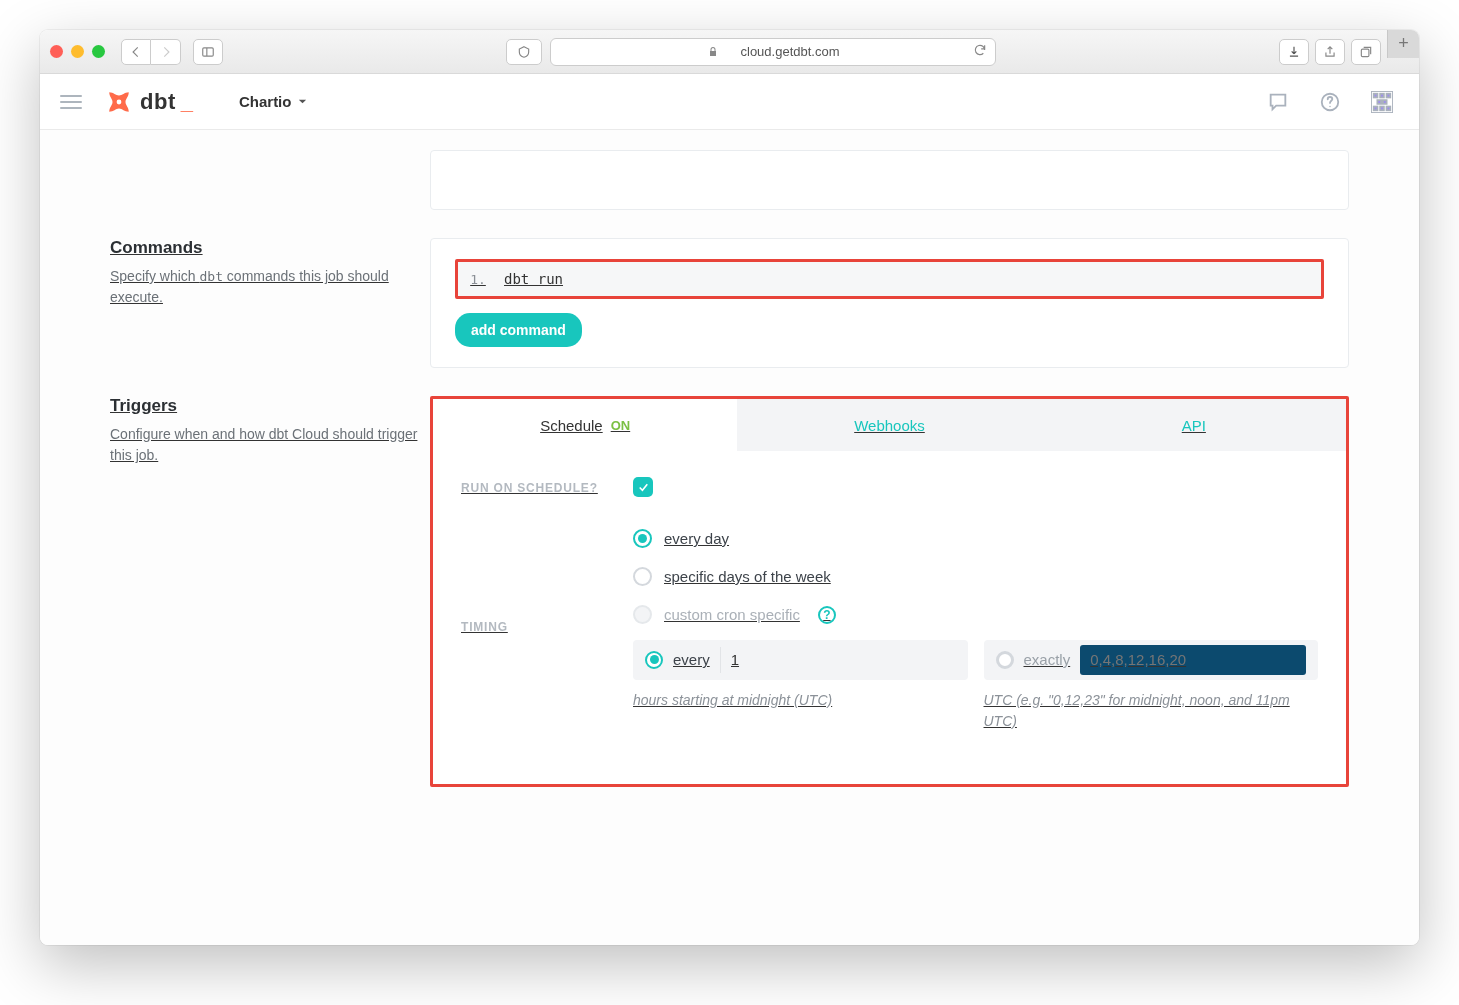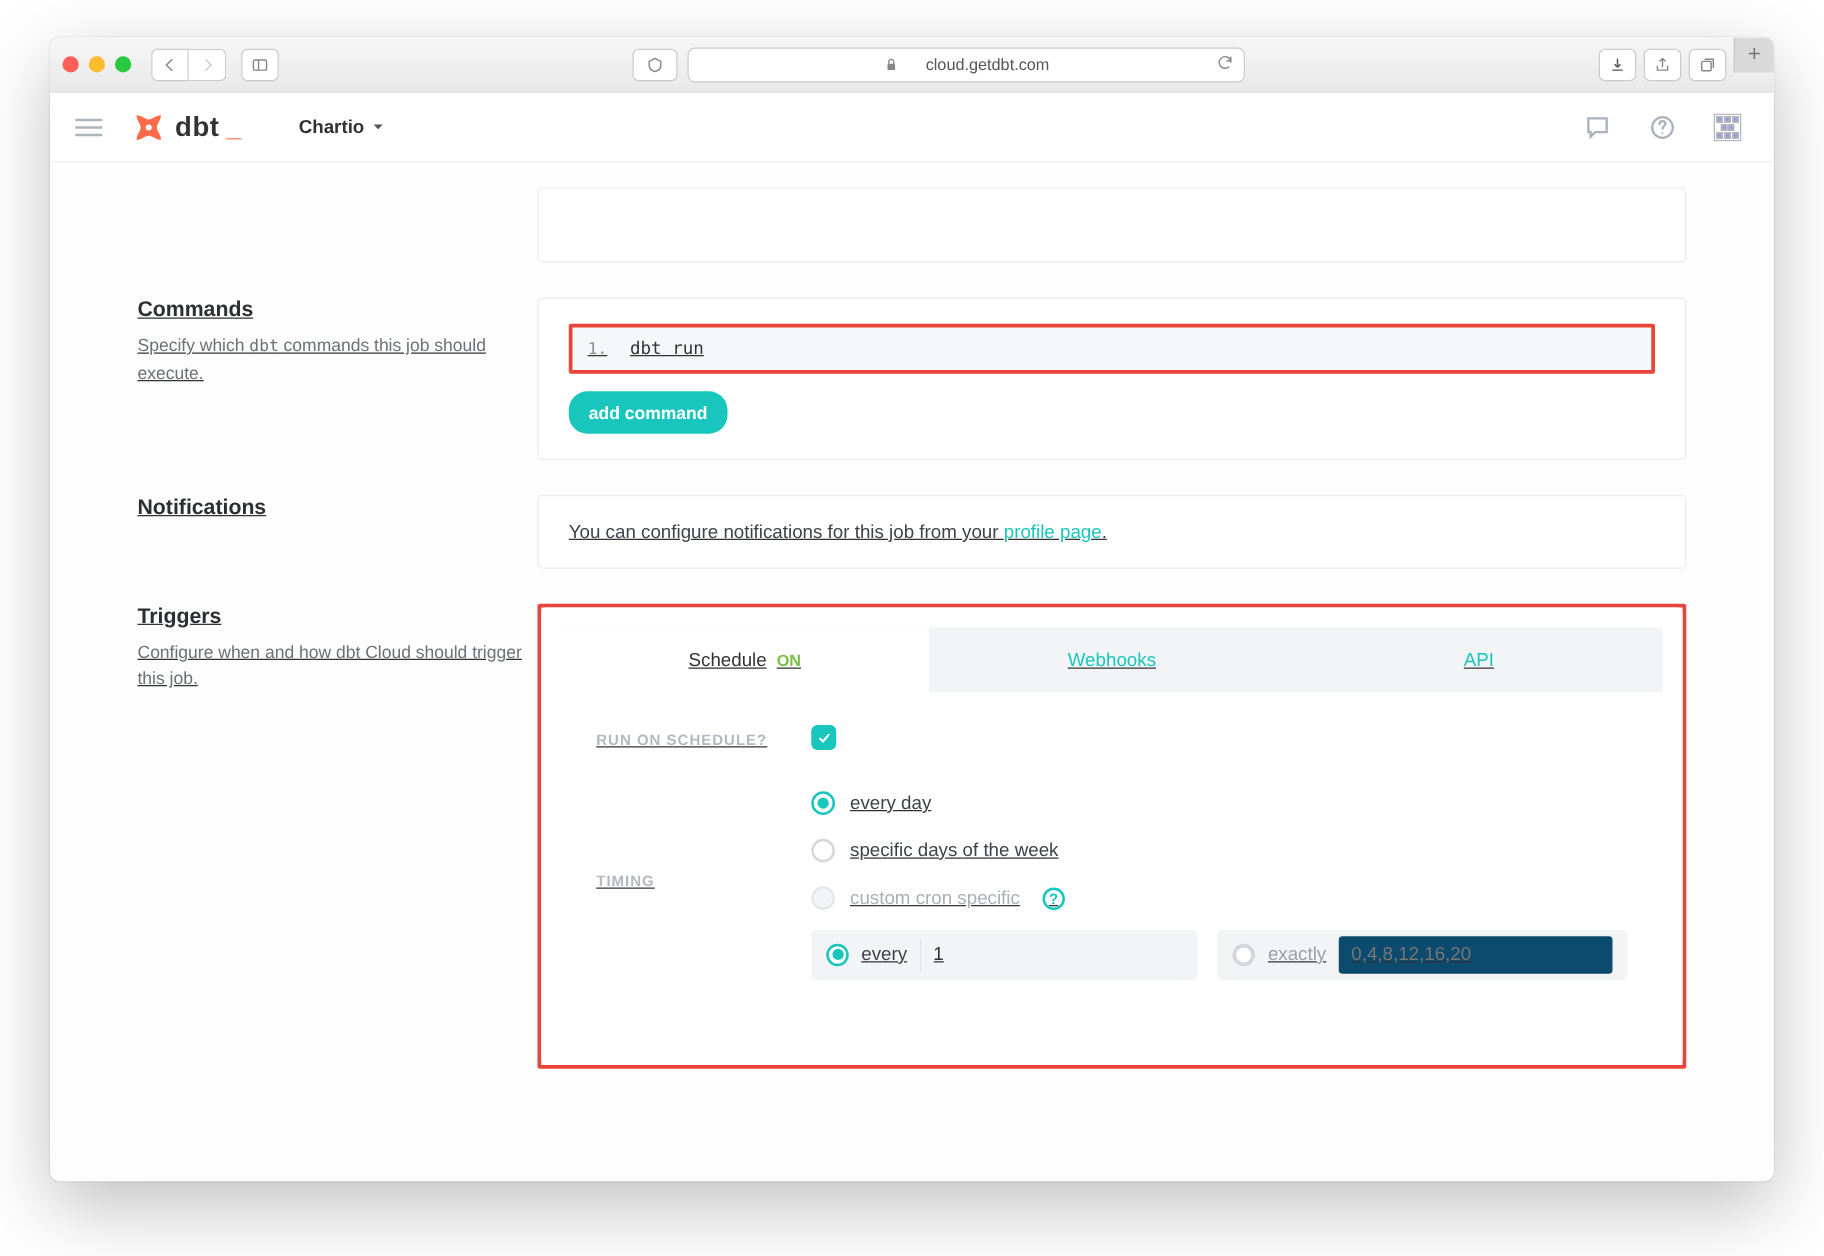--- a/index.html
+++ b/index.html
@@ -80,21 +80,21 @@
   .row{display:flex;gap:0;margin-bottom:28px;align-items:flex-start;}
   .leftcol{width:320px;flex:none;}
   .leftcol h3{font-size:17px;font-weight:700;color:#2b2f33;margin-bottom:8px;}
   .leftcol p{font-size:14px;color:#6b7177;line-height:1.5;}
   .leftcol code{font-family:Menlo,Consolas,monospace;font-size:13px;}
   .rightcol{flex:1;}
   .card{
     background:#fff;border:1px solid #e9ecef;border-radius:4px;
     padding:20px 24px;
   }
-  .card.np{padding:16px;}
+  .card.np{padding:0;}
   .spacer-card{height:60px;}
 
   
   .cmd-row{
     border:3px solid #e8443a;border-radius:2px;
     padding:0;background:#f6f7f8;margin-bottom:14px;
     display:flex;align-items:center;height:40px;
   }
   .cmd-num{width:40px;text-align:center;font-family:Menlo,Consolas,monospace;font-size:13px;color:#8a8f95;}
   .cmd-text{flex:1;font-family:Menlo,Consolas,monospace;font-size:14px;color:#333;padding-left:6px;}
@@ -298,32 +298,20 @@
             <div class="card">
               <div class="cmd-row">
                 <div class="cmd-num">1.</div>
                 <div class="cmd-text">dbt run</div>
               </div>
               <button class="btn-teal">add command</button>
             </div>
           </div>
         </div>
 
-        <div class="row">
-          <div class="leftcol">
-            <h3>Notifications</h3>
-          </div>
-          <div class="rightcol">
-            <div class="card">
-              <p class="note-text">
-                <span>You can configure notifications for this job from your </span><a href="#">profile page</a><span>.</span>
-              </p>
-            </div>
-          </div>
-        </div>
 
         <div class="row">
           <div class="leftcol">
             <h3>Triggers</h3>
             <p>Configure when and how dbt Cloud should trigger this job.</p>
           </div>
           <div class="rightcol">
             <div class="triggers-outer">
               <div class="card np" style="border:none">
                 <div class="tabs">
@@ -370,20 +358,24 @@
                           <span class="freq-lbl">every</span>
                           <span class="freq-sep"></span>
                           <input class="freq-input" value="1" style="">
                         </div>
                         <div class="freq-box">
                           <span class="radio big-disabled"></span>
                           <span class="freq-lbl muted">exactly</span>
                           <input class="freq-input dark" placeholder="0,4,8,12,16,20" style="">
                         </div>
                       </div>
+                      <div class="hints">
+                        <div class="hint">hours starting at midnight (UTC)</div>
+                        <div class="hint">UTC (e.g. "0,12,23" for midnight, noon, and 11pm UTC)</div>
+                      </div>
                     </div>
                   </div>
                 </div>
               </div>
             </div>
           </div>
         </div>
 
       </div>
     </div>

